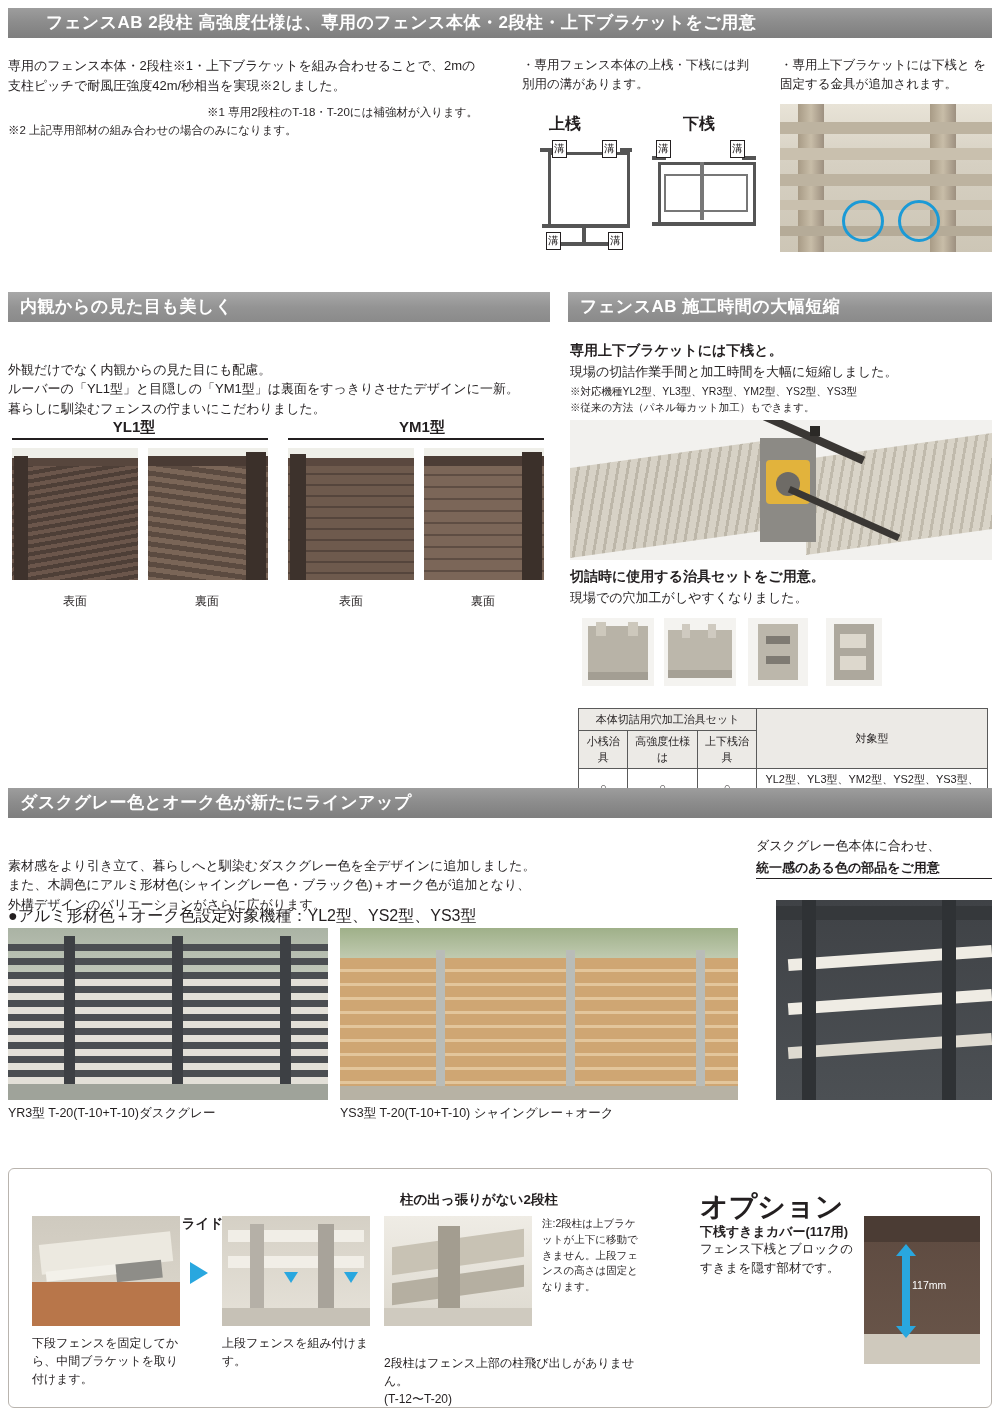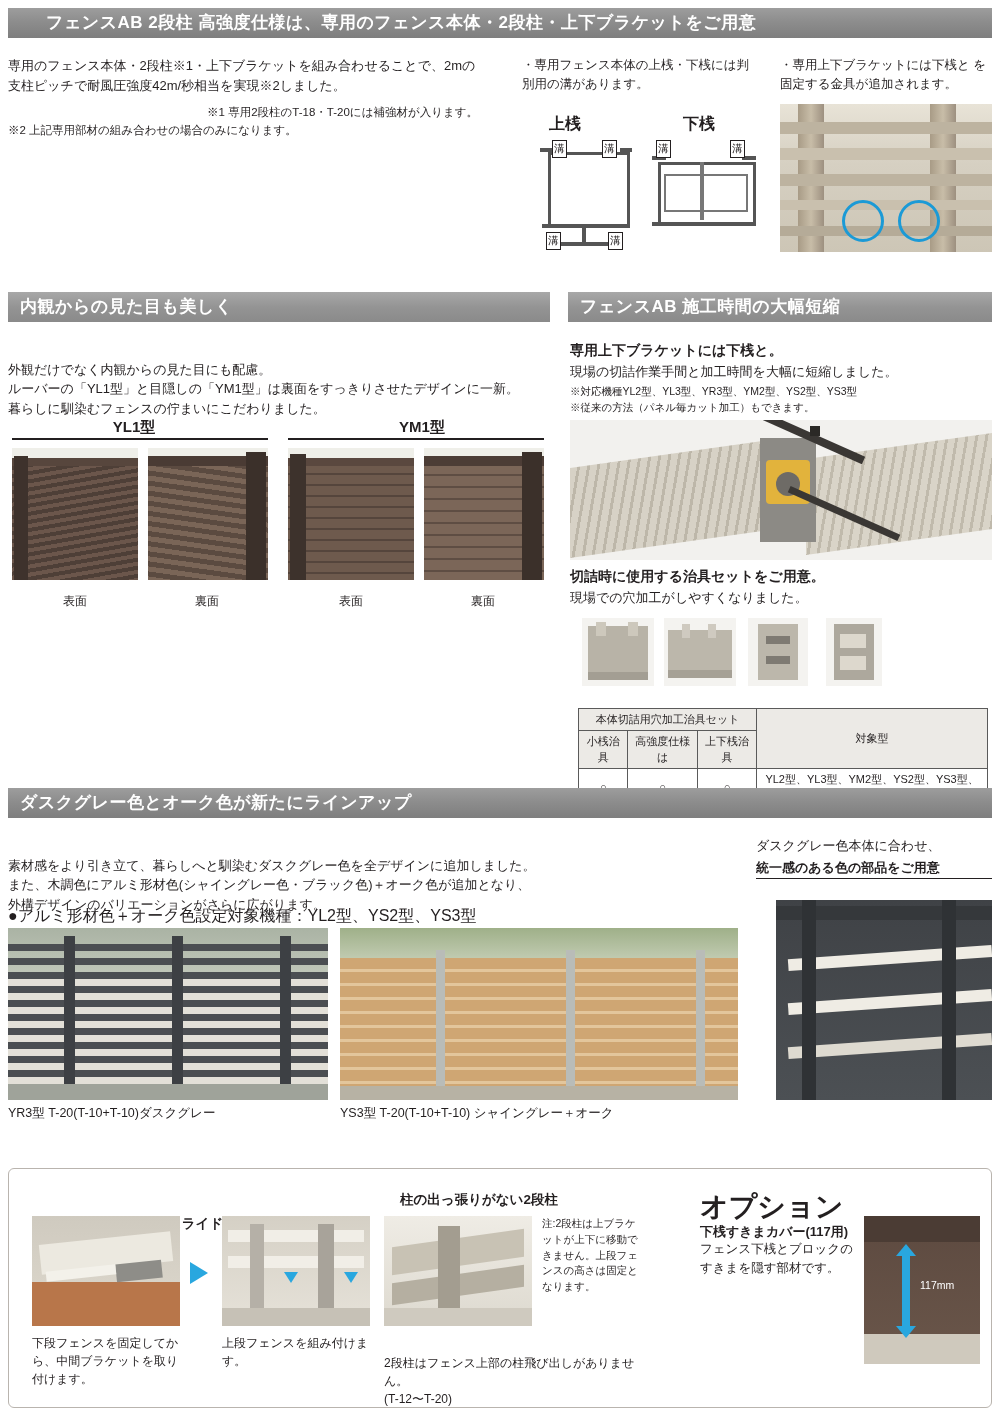--- a/index.html
+++ b/index.html
@@ -400,16 +400,16 @@
     <span>フェンス下桟とブロックのすきまを隠す部材です。</span>
   </div>
 
   <div class="photo" style="left:864px; top:1216px; width:116px; height:148px; background:#efece5;">
     <div style="position:absolute; left:0; top:0; width:116px; height:148px; background:linear-gradient(to bottom,#5d4a40,#6a564a);"></div>
     <div style="position:absolute; left:0; top:0; width:116px; height:26px; background:#4b3c34;"></div>
     <div style="position:absolute; left:0; top:118px; width:116px; height:30px; background:#cfc9bd;"></div>
     <div style="position:absolute; left:38px; top:34px; width:8px; height:80px; background:#29a7df;"></div>
     <div style="position:absolute; left:32px; top:28px; width:0;height:0;border-left:10px solid transparent;border-right:10px solid transparent;border-bottom:12px solid #29a7df;"></div>
     <div style="position:absolute; left:32px; top:110px; width:0;height:0;border-left:10px solid transparent;border-right:10px solid transparent;border-top:12px solid #29a7df;"></div>
-    <span class="xsmall" style="position:absolute; left:56px; top:62px; color:#fff;">117mm</span>
+    <span class="xsmall" style="position:absolute; left:48px; top:62px; color:#fff;">117mm</span>
   </div>
 
 </div>
 
 </body></html>

